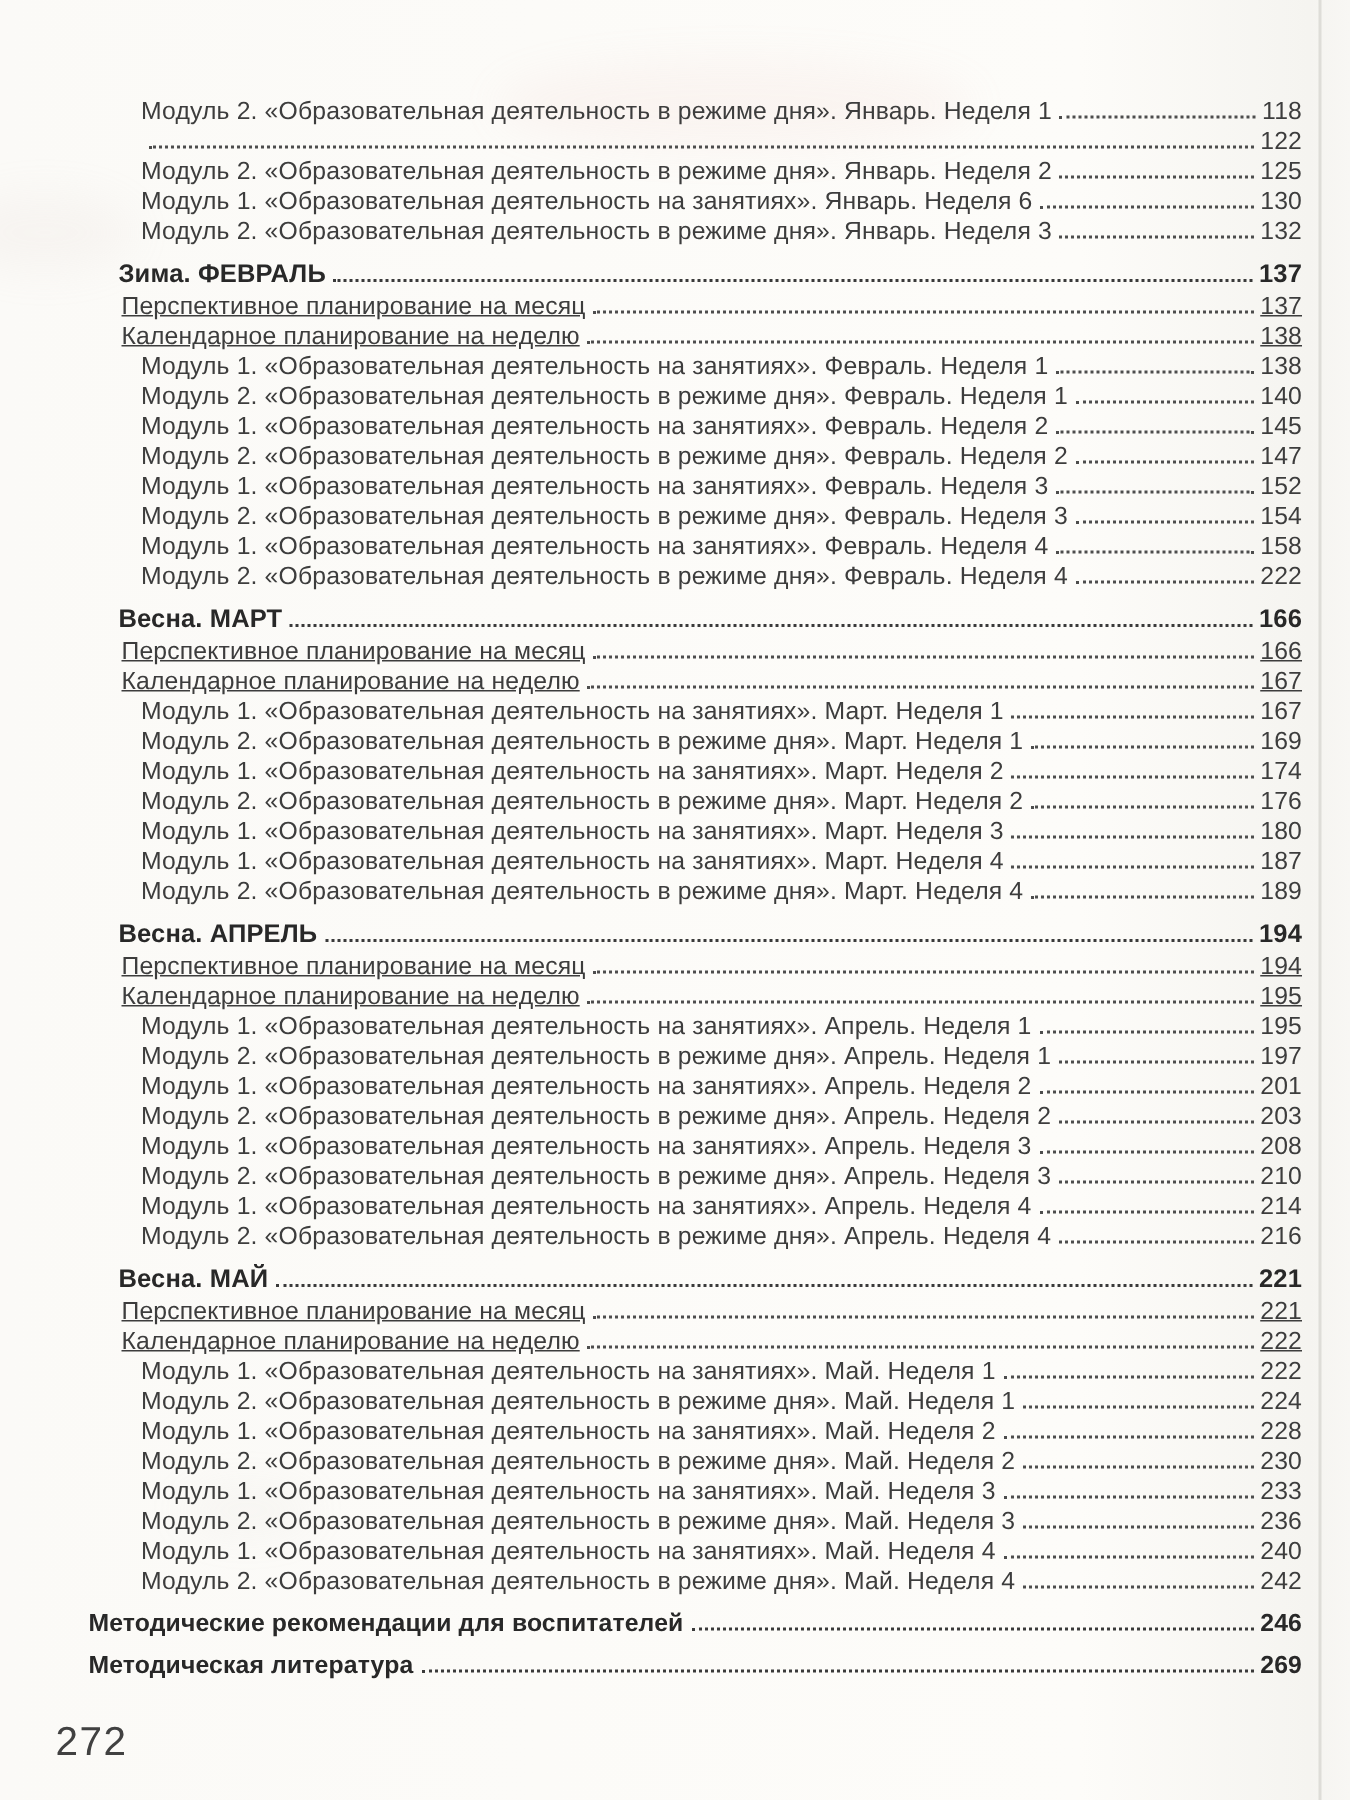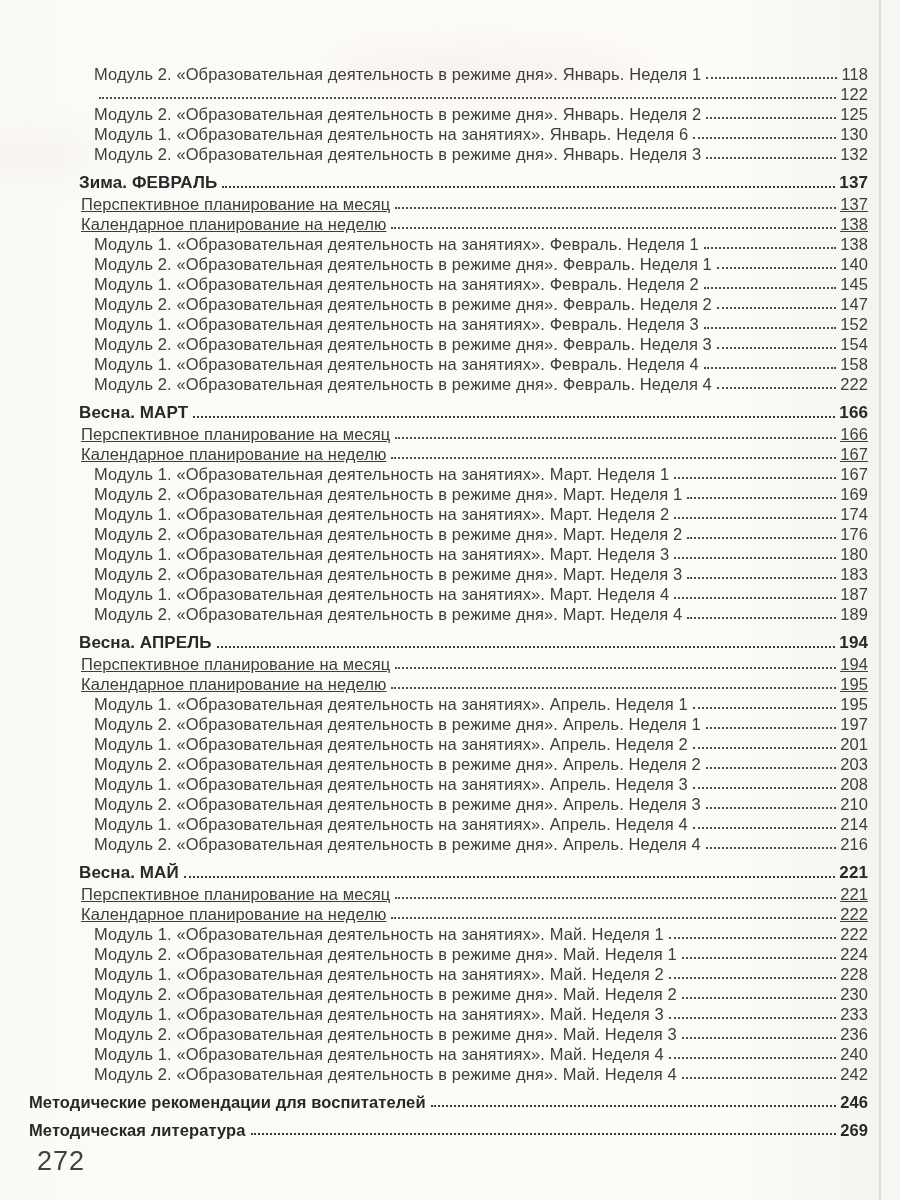--- a/index.html
+++ b/index.html
@@ -36,21 +36,21 @@
   .row .pg{flex:0 0 auto;}
   .lvl1{padding-left:81px;text-decoration:underline;}
   .lvl2{padding-left:94px;}
   .header{
     padding-left:59px;margin-top:8px;height:22px;line-height:22px;
     font-weight:bold;font-size:17px;color:#282828;margin-left:20px;
   }
   .header .leader{border-bottom-color:#3a3a3a;margin-bottom:6px;}
   .header .pg{font-weight:bold;}
   .tail{
-    padding-left:29px;margin-top:8px;
+    padding-left:59px;margin-top:8px;
     font-weight:bold;color:#282828;
   }
   .tail .leader{border-bottom-color:#3a3a3a;}
   .tail .pg{font-weight:bold;}
 
   .folio{
     position:absolute;left:37px;top:1146px;
     font-size:27px;color:#414141;letter-spacing:1px;
     font-family:Liberation Sans, sans-serif;
   }
@@ -177,25 +177,20 @@
         <span class="t">Модуль 2. «Образовательная деятельность в режиме дня». Март. Неделя 2</span>
         <span class="leader"></span>
         <span class="pg">176</span>
       </div>
       <div class="row lvl2">
         <span class="t">Модуль 1. «Образовательная деятельность на занятиях». Март. Неделя 3</span>
         <span class="leader"></span>
         <span class="pg">180</span>
       </div>
       <div class="row lvl2">
-        <span class="t">Модуль 2. «Образовательная деятельность в режиме дня». Март. Неделя 3</span>
-        <span class="leader"></span>
-        <span class="pg">183</span>
-      </div>
-      <div class="row lvl2">
         <span class="t">Модуль 1. «Образовательная деятельность на занятиях». Март. Неделя 4</span>
         <span class="leader"></span>
         <span class="pg">187</span>
       </div>
       <div class="row lvl2">
         <span class="t">Модуль 2. «Образовательная деятельность в режиме дня». Март. Неделя 4</span>
         <span class="leader"></span>
         <span class="pg">189</span>
       </div>
       <div class="row header">

